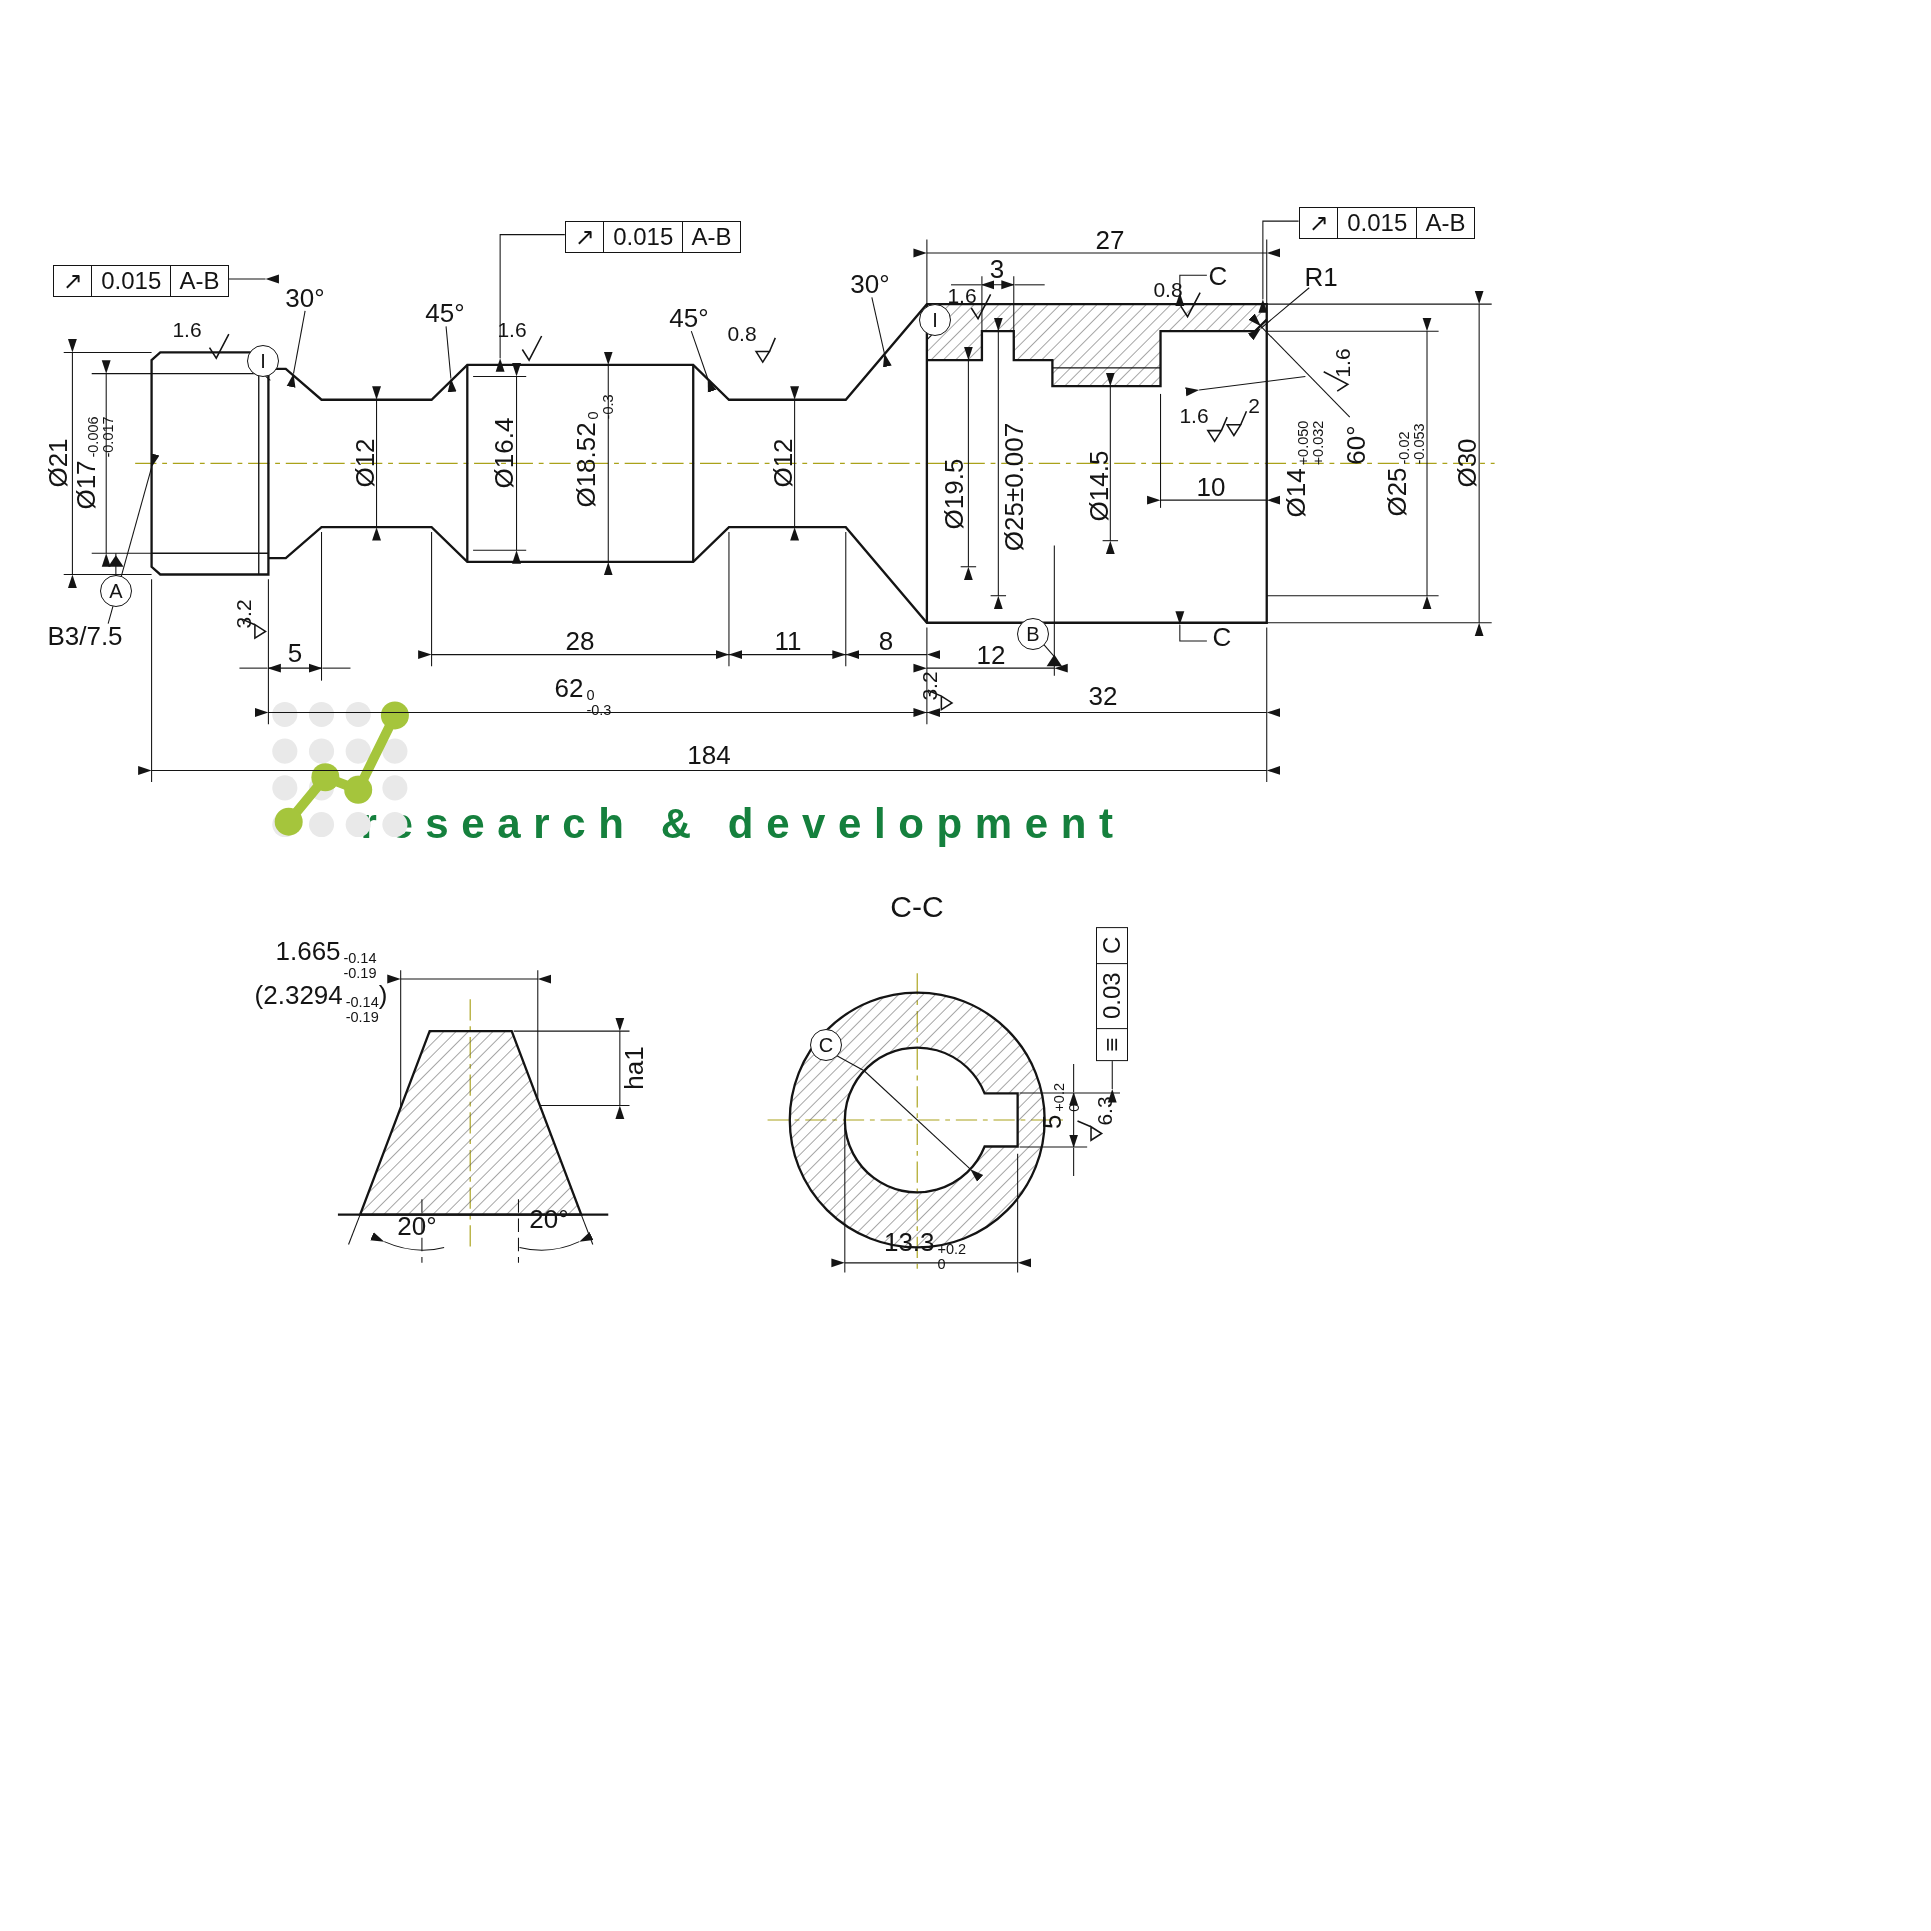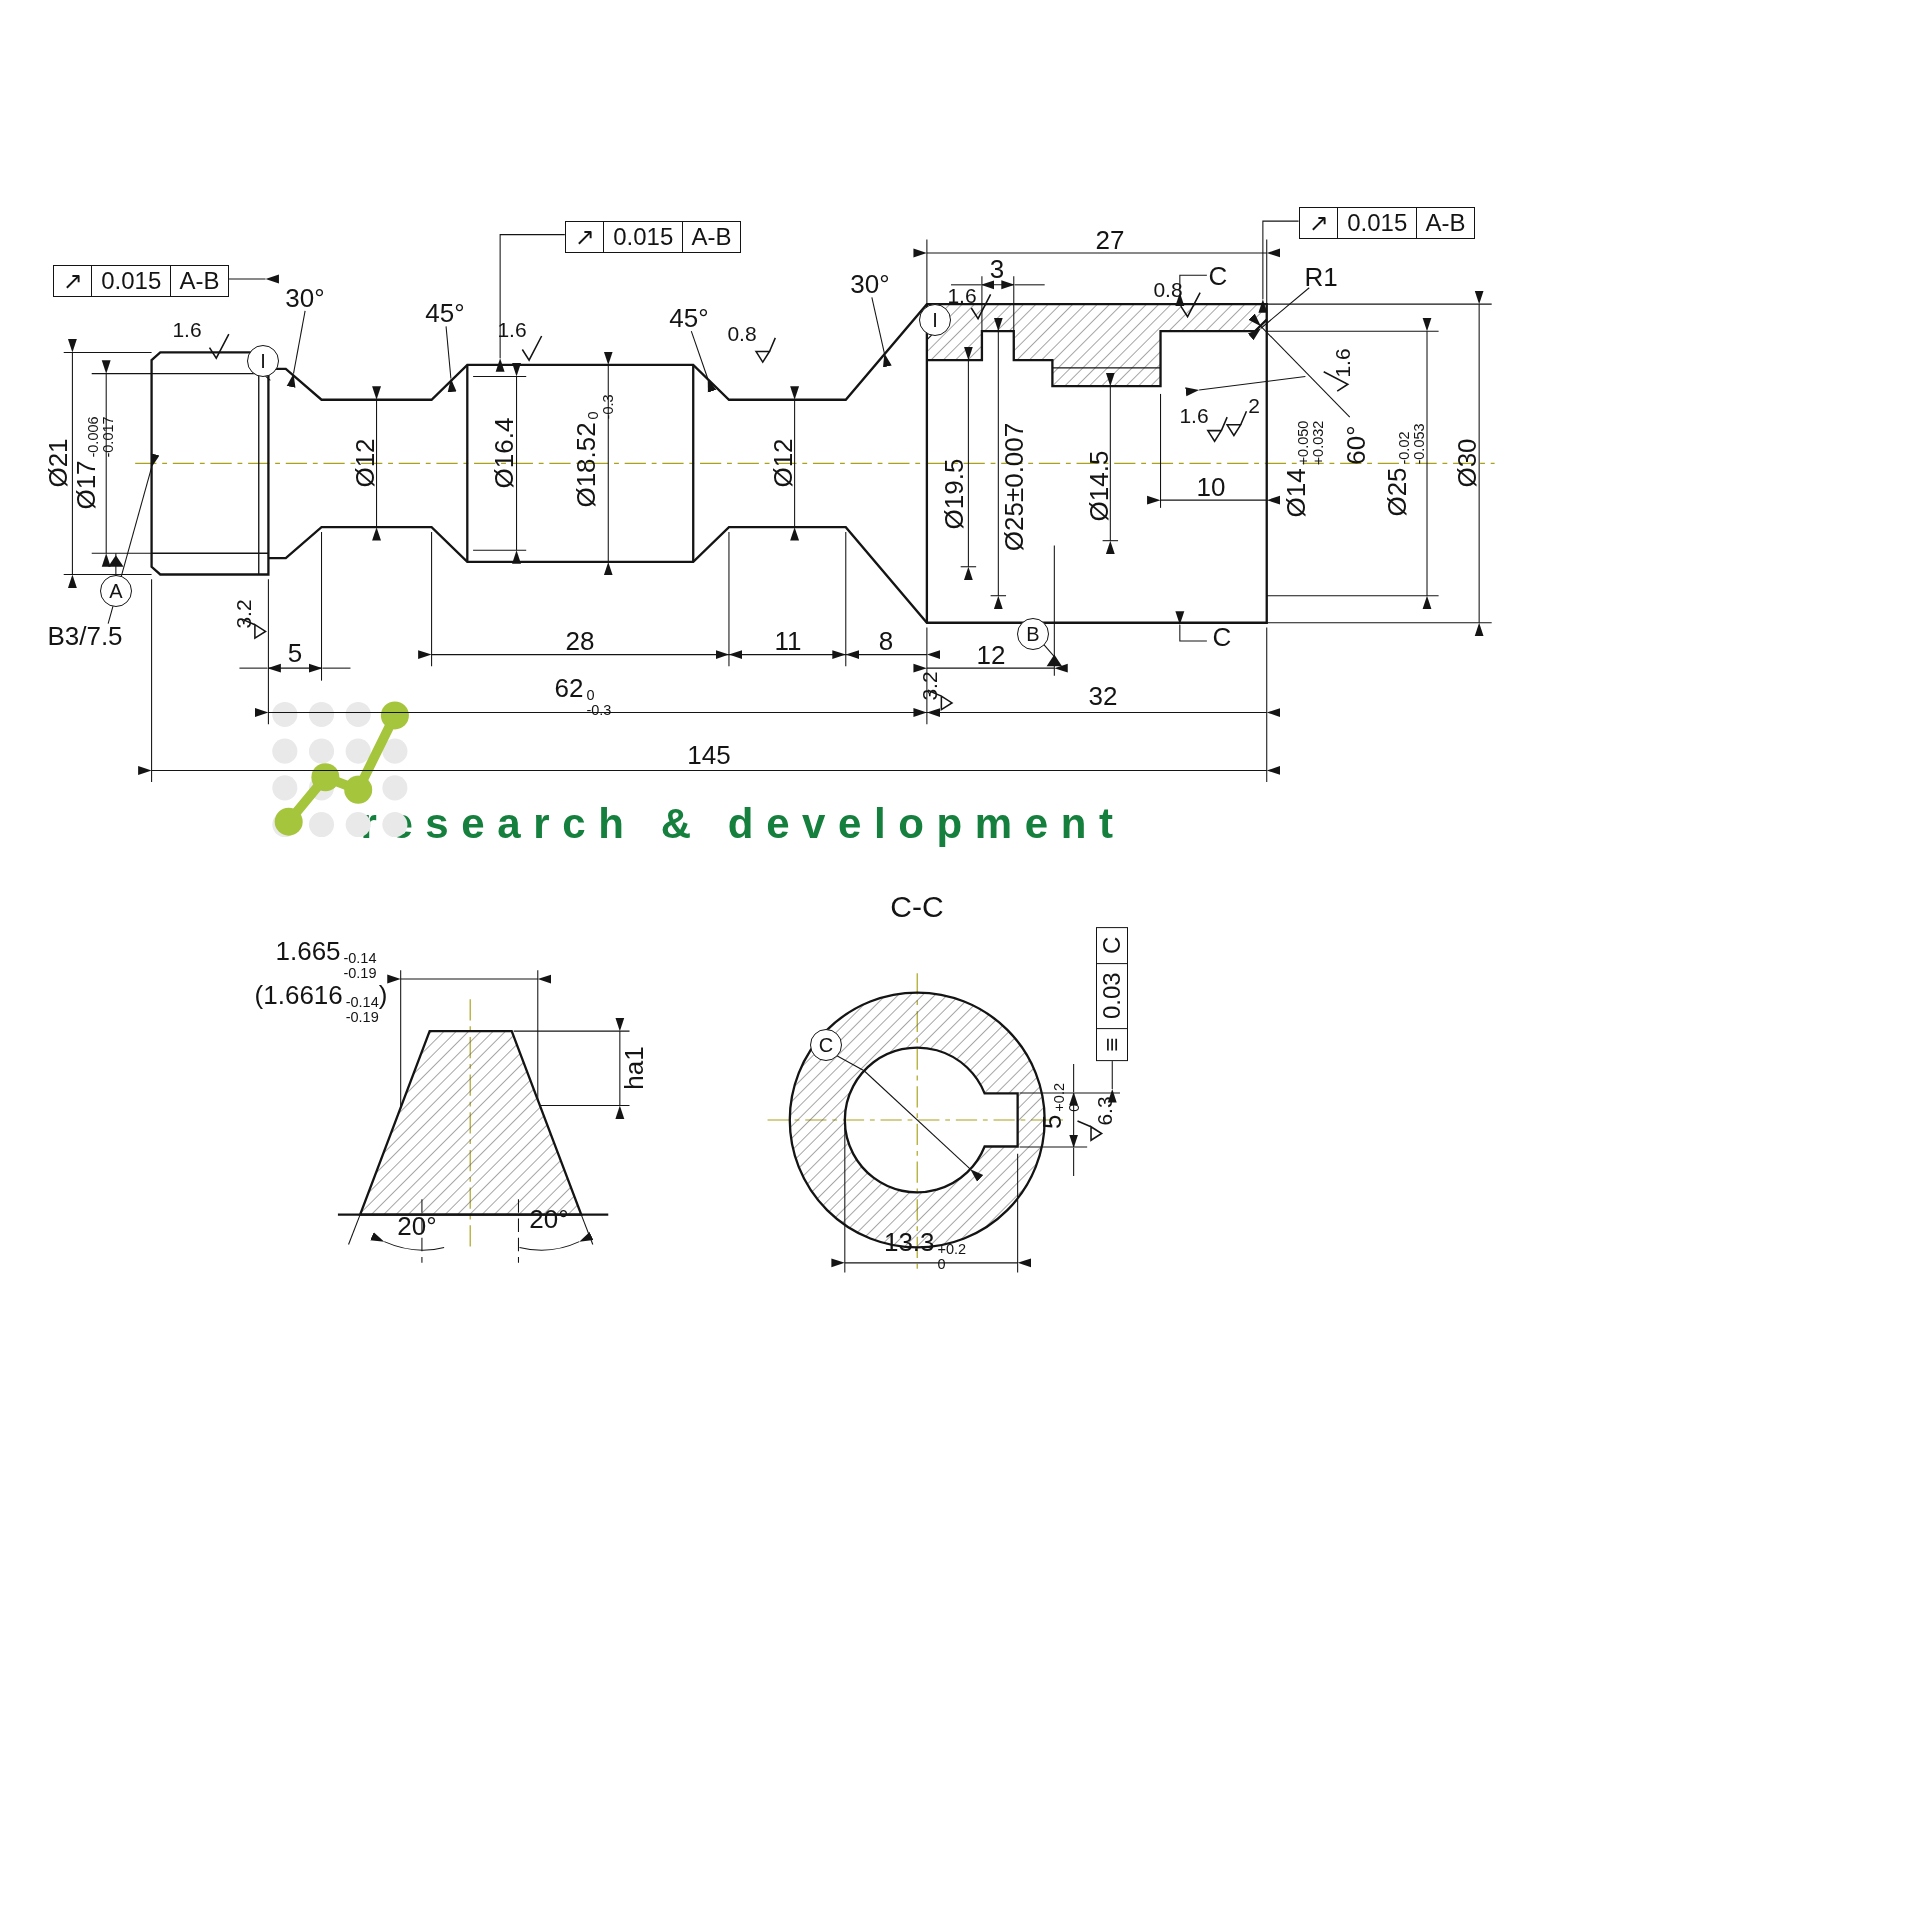--- a/index.html
+++ b/index.html
@@ -318,21 +318,21 @@
   <div class="lbl" style="left:788px;top:641px">11</div>
   <div class="lbl" style="left:886px;top:641px">8</div>
   <div class="lbl" style="left:991px;top:655px">12</div>
   <div class="lbl" style="left:583px;top:697px">
     <span>62</span><span class="stk">
         <i>0</i>
         <i>-0.3</i>
       </span>
   </div>
   <div class="lbl" style="left:1103px;top:696px">32</div>
-  <div class="lbl" style="left:709px;top:755px">145</div>
+  <div class="lbl" style="left:709px;top:755px">184</div>
   <div class="lbl" style="left:1222px;top:637px">C</div>
   <div class="lbl" style="left:85px;top:636px">B3/7.5</div>
 
   <div class="lbl rot" style="left:58px;top:463px">Ø21</div>
   <div class="lbl rot" style="left:95px;top:463px">
     <span>Ø17</span><span class="stk">
         <i>-0.006</i>
         <i>-0.017</i>
       </span>
   </div>
@@ -366,21 +366,21 @@
   <div class="lbl rot small" style="left:243px;top:614px">3.2</div>
   <div class="lbl rot small" style="left:929px;top:686px">3.2</div>
 
   <div class="lbl" style="left:326px;top:960px">
     <span>1.665</span><span class="stk">
         <i>-0.14</i>
         <i>-0.19</i>
       </span>
   </div>
   <div class="lbl" style="left:321px;top:1004px">
-    <span>(</span><span>1.6616</span><span class="stk">
+    <span>(</span><span>2.3294</span><span class="stk">
         <i>-0.14</i>
         <i>-0.19</i>
       </span><span>)</span>
   </div>
   <div class="lbl rot" style="left:634px;top:1068px">ha1</div>
   <div class="lbl" style="left:417px;top:1226px">20°</div>
   <div class="lbl" style="left:549px;top:1219px">20°</div>
 
   <div class="lbl big" style="left:917px;top:907px">C-C</div>
   <div class="lbl rot" style="left:1061px;top:1106px">

